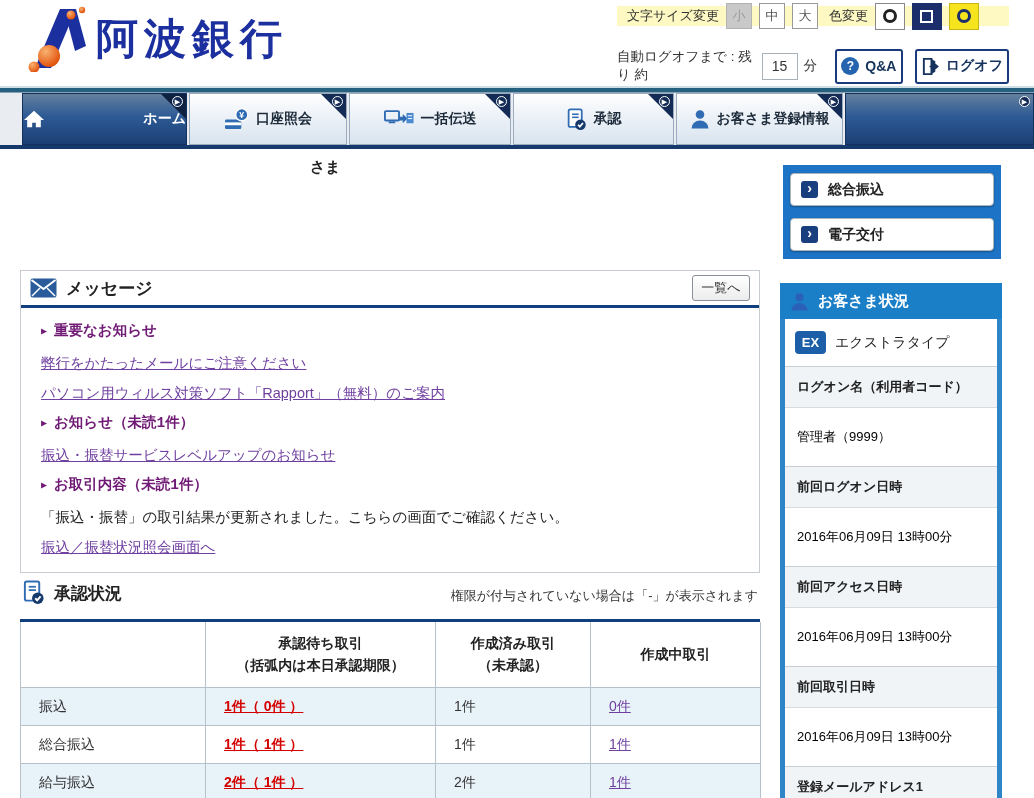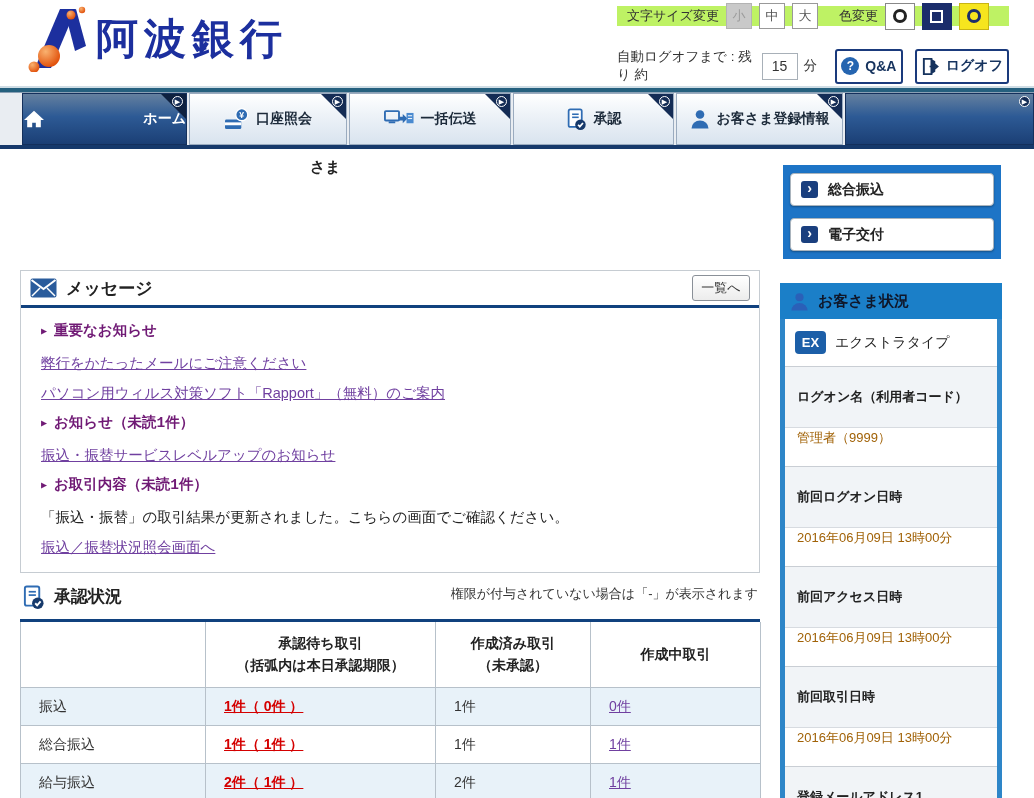--- a/index.html
+++ b/index.html
@@ -5,27 +5,27 @@
   * { margin:0; padding:0; box-sizing:border-box; }
   html,body { background:#fff; }
   .page {
     position:relative; width:1034px; height:798px; overflow:hidden;
     background:#fff; font-family:"Liberation Sans","DejaVu Sans",sans-serif; color:#222;
   }
   
   .logo { position:absolute; left:26px; top:6px; display:flex; align-items:center; cursor:pointer; }
   .logo-text { font-size:42px; font-weight:bold; color:#1c2f9e; letter-spacing:6px; }
   .settings-bar {
-    position:absolute; left:617px; top:6px; width:392px; height:20px; background:#bef264;
+    position:absolute; left:617px; top:6px; width:392px; height:20px; background:#fef9c3;
     display:flex; align-items:center; gap:7px; padding:4px 10px; font-size:13px; color:#333;
   }
   .size-btn { width:26px; height:26px; border:1px solid #999; background:#fff; color:#555;
     font-size:13px; display:flex; align-items:center; justify-content:center; cursor:pointer; }
   .size-btn.selected { background:#c9c9c9; color:#9b9b9b; border-color:#b3b3b3; }
-  .grp-gap { margin-left:14px; }
+  .grp-gap { margin-left:4px; }
   .color-btn { width:30px; height:27px; border:1px solid #888; background:#fff;
     display:flex; align-items:center; justify-content:center; cursor:pointer; }
   .color-btn.navy { background:#1b2d6b; border-color:#1b2d6b; }
   .color-btn.yellow { background:#f6e51e; border-color:#c8b414; }
   .ring { width:14px; height:14px; border-radius:50%; border:3px solid #222; }
   .ring.navy-ring { border-color:#1b2d6b; }
   .sq-outline { width:13px; height:13px; border:2px solid #fff; }
   .logoff-row {
     position:absolute; left:617px; top:47px; width:392px; height:38px;
     display:flex; align-items:center; gap:6px; font-size:13.5px; color:#333;
@@ -73,43 +73,43 @@
   .panel-title { font-size:17px; font-weight:bold; color:#222;font-family:Liberation Serif, serif; }
   .list-btn { margin-left:auto; width:58px; height:26px; border:1px solid #8a9098; border-radius:3px;
     background:linear-gradient(#ffffff,#ececec); font-size:13px; color:#333; cursor:pointer; }
   .msg-body { padding:8px 20px 10px; font-size:14.5px; }
   .msg-body > * { display:block; line-height:30px; }
   .msg-heading { font-weight:bold; color:#701a75;font-family:Liberation Mono, monospace; }
   .bullet { font-size:10px; margin-right:7px; position:relative; top:-1px; }
   .msg-link { color:#7040a0; text-decoration:underline; cursor:pointer; }
   .msg-text { color:#222; }
   .approval-panel { position:absolute; left:20px; top:585px; width:740px; }
-  .approval-header { height:37px; display:flex; gap:9px; padding:0 2px 6px 2px;
+  .approval-header { height:37px; display:flex; align-items:flex-end; gap:9px; padding:0 2px 14px 2px;
     border-bottom:3px solid #10417e; }
   .approval-note { margin-left:auto; font-size:13px; color:#333; }
   .approval-table { width:740px; border-collapse:collapse; font-size:14px; table-layout:fixed; }
   .approval-table th, .approval-table td { border:1px solid #b7c1ca; }
   .approval-table th { border-top:none; font-weight:bold; text-align:center; padding:11px 6px;
     white-space:pre-line; line-height:1.55; background:#fff; color:#222; }
   .approval-table td { height:38px; padding:0 18px; color:#333; background:#fff; }
   tr.alt td { background:#e8f2f9; }
   .red-link { color:#d40000; font-weight:bold; text-decoration:underline; cursor:pointer; }
   .purple-link { color:#7040a0; text-decoration:underline; cursor:pointer; }
   
   .customer-status { position:absolute; left:780px; top:283px; width:222px; }
   .cs-header { height:36px; background:#1b7fc8; display:flex; align-items:center; gap:9px;
-    padding:0 10px; font-size:15px; font-weight:bold; color:#0f172a; }
+    padding:0 10px; font-size:15px; font-weight:bold; color:#ffffff; }
   .cs-body { border-left:5px solid #2e86c8; border-right:5px solid #2e86c8; background:#fff; }
   .cs-plan { display:flex; align-items:center; gap:9px; padding:12px 10px; border-bottom:1px solid #c9ced4; }
   .ex-badge { width:31px; height:23px; background:#1c5fa8; border-radius:4px; color:#fff;
     font-weight:bold; font-size:13px; display:flex; align-items:center; justify-content:center; }
   .cs-plan-name { font-size:14px; color:#222; }
-  .cs-label { background:#f1f4f7; padding:21px 12px; font-weight:bold; font-size:13px; color:#222;
+  .cs-label { background:#f1f4f7; padding:11px 12px; font-weight:bold; font-size:13px; color:#222;
     border-bottom:1px solid #d7dbe0; }
-  .cs-value { padding:1px 12px; font-size:13px; color:#a16207; border-bottom:1px solid #c9ced4; min-height:39px; }
+  .cs-value { padding:20px 12px; font-size:13px; color:#000000; border-bottom:1px solid #c9ced4; min-height:39px; }
 </style>
 </head>
 <body>
 
 <div class="page">
 
   <div class="logo">
     <svg width="70" height="66" viewBox="0 0 70 66">
       <defs>
         <radialGradient id="og" cx="35%" cy="30%" r="75%">

